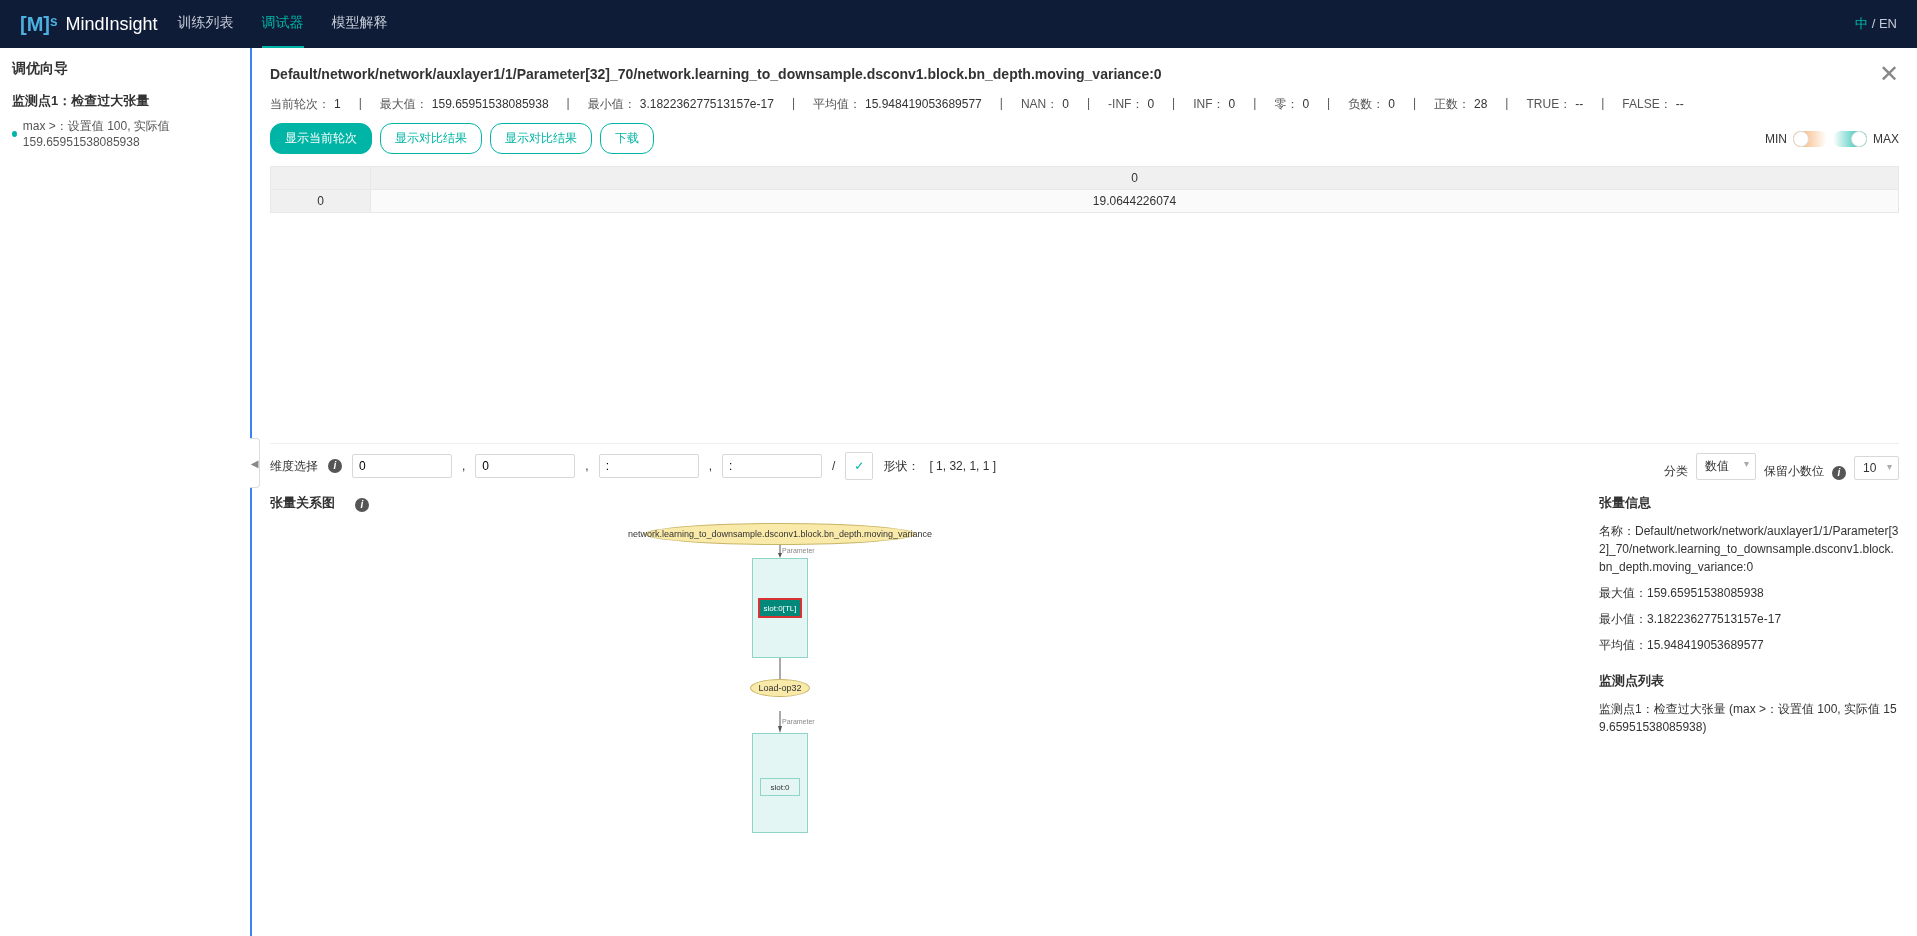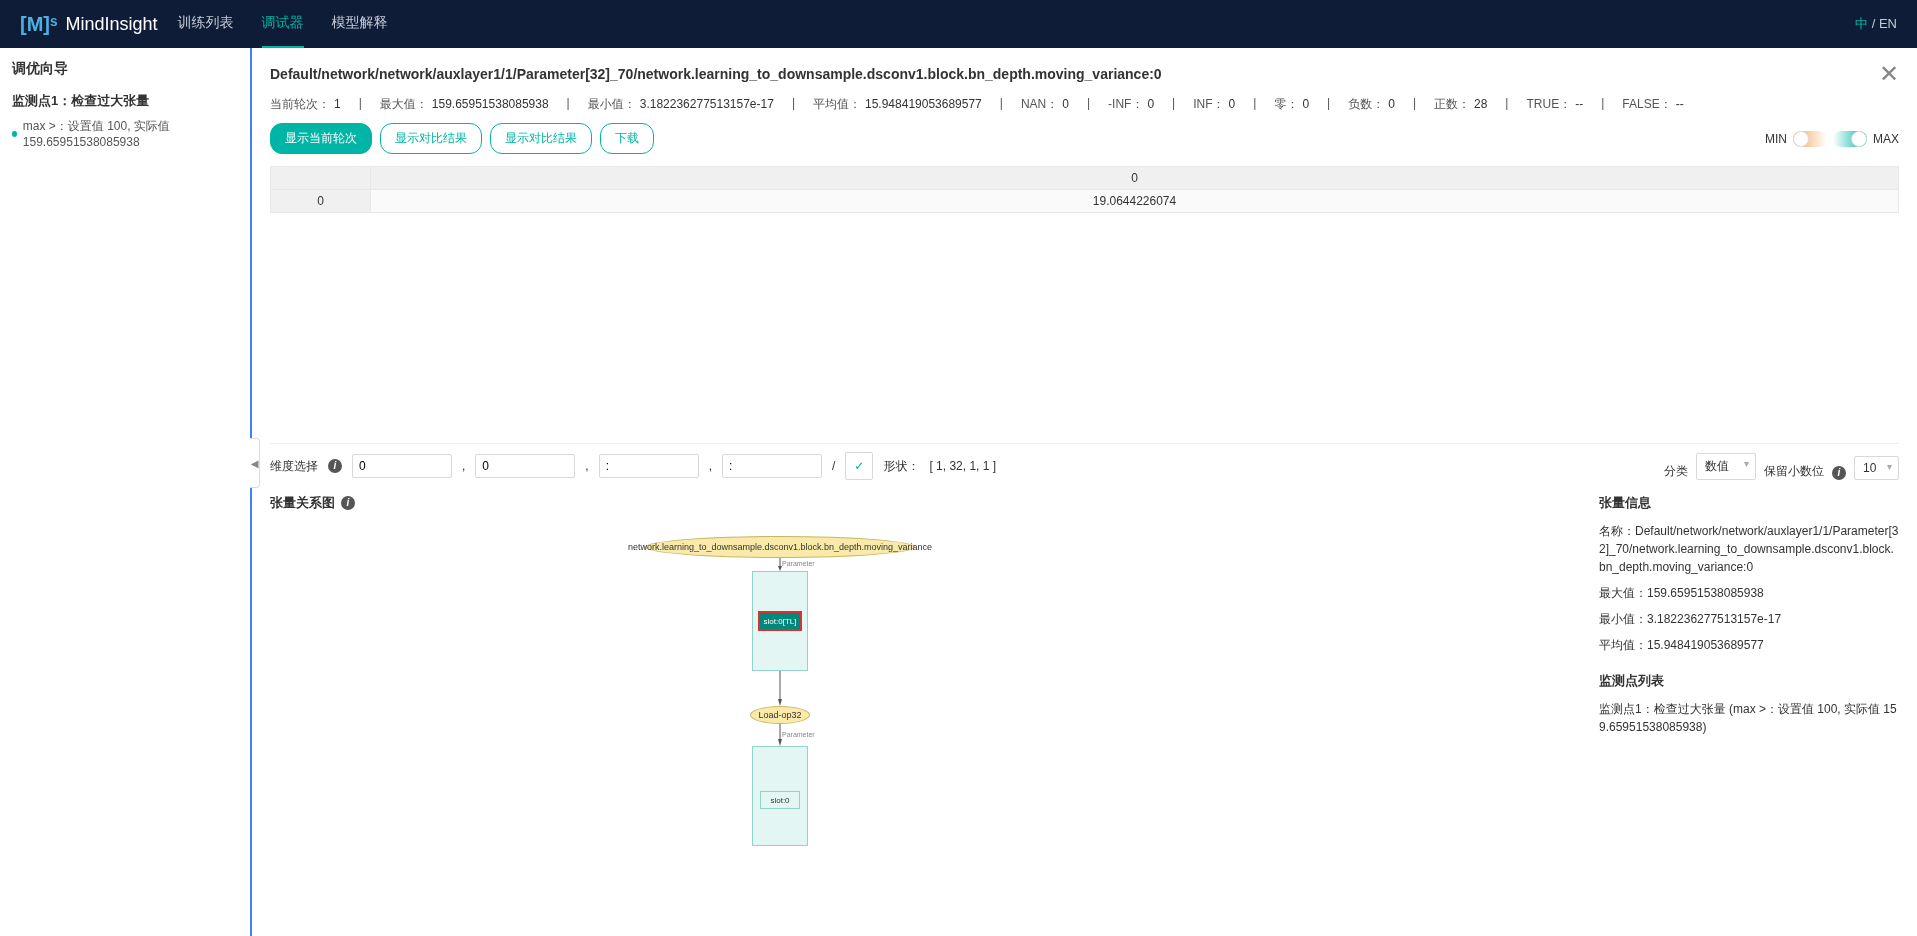--- a/index.html
+++ b/index.html
@@ -43,25 +43,25 @@
 .data-table th:first-child, .data-table td:first-child { width: 100px; background: #f0f0f0; }
 .data-table th { background: #f0f0f0; font-weight: normal; }
 .mid-controls { display: flex; align-items: center; gap: 10px; font-size: 12px; margin-top: 230px; margin-bottom: 14px; flex-wrap: wrap; border-top: 1px solid #eee; padding-top: 8px; }
 .dim-input { width: 100px; border: 1px solid #d8d8d8; padding: 4px 6px; border-radius: 2px; font-size: 12px; }
 .check-box { width: 28px; height: 28px; border: 1px solid #d8d8d8; border-radius: 2px; display: flex; align-items: center; justify-content: center; color: #00b5a5; cursor: pointer; }
 .info-icon { display: inline-block; width: 14px; height: 14px; border-radius: 50%; background: #555; color: #fff; font-size: 10px; text-align: center; line-height: 14px; font-style: italic; font-weight: bold; }
 .sel { border: 1px solid #d8d8d8; padding: 4px 20px 4px 8px; border-radius: 2px; font-size: 12px; background: #fff; position: relative; min-width: 60px; }
 .sel::after { content: '▾'; position: absolute; right: 6px; color: #aaa; font-size: 10px; }
 .bottom-area { display: flex; gap: 20px; }
 .graph-area { flex: 1; }
-.graph-title { font-size: 13px; font-weight: bold; margin-bottom: 24px; display: flex; align-items: center; gap: 6px; }
+.graph-title { font-size: 13px; font-weight: bold; margin-bottom: 11px; display: flex; align-items: flex-end; gap: 20px; }
 .graph-canvas { position: relative; height: 320px; }
 .node { position: absolute; font-size: 9px; text-align: center; display: flex; align-items: center; justify-content: center; }
 .node.ellipse { width: 270px; height: 22px; border: 1px solid #c8b568; background: #faeaa9; border-radius: 50%; left: 375px; top: 0; }
-.node.ellipse.small { width: 60px; height: 18px; left: 480px; top: 170px; }
+.node.ellipse.small { width: 60px; height: 18px; left: 480px; top: 156px; }
 .node.box { width: 56px; height: 100px; border: 1px solid #8ed4c8; background: #e4f6f3; left: 482px; }
 .node.box.top { top: 35px; }
 .node.box.bot { top: 210px; }
 .node.slot { width: 44px; height: 20px; border: 2px solid #d83333; background: #00897a; color: #fff; left: 488px; top: 75px; font-size: 8px; }
 .node.slot2 { width: 40px; height: 18px; border: 1px solid #8ed4c8; background: #e4f6f3; left: 490px; top: 255px; font-size: 8px; }
 .tiny-label { position: absolute; font-size: 7px; color: #888; }
 .info-panel { width: 300px; font-size: 12px; }
 .info-panel h4 { font-size: 13px; font-weight: bold; margin-bottom: 10px; }
 .info-row { margin-bottom: 8px; line-height: 1.5; word-break: break-all; }
 .info-row .k { color: #333; }

